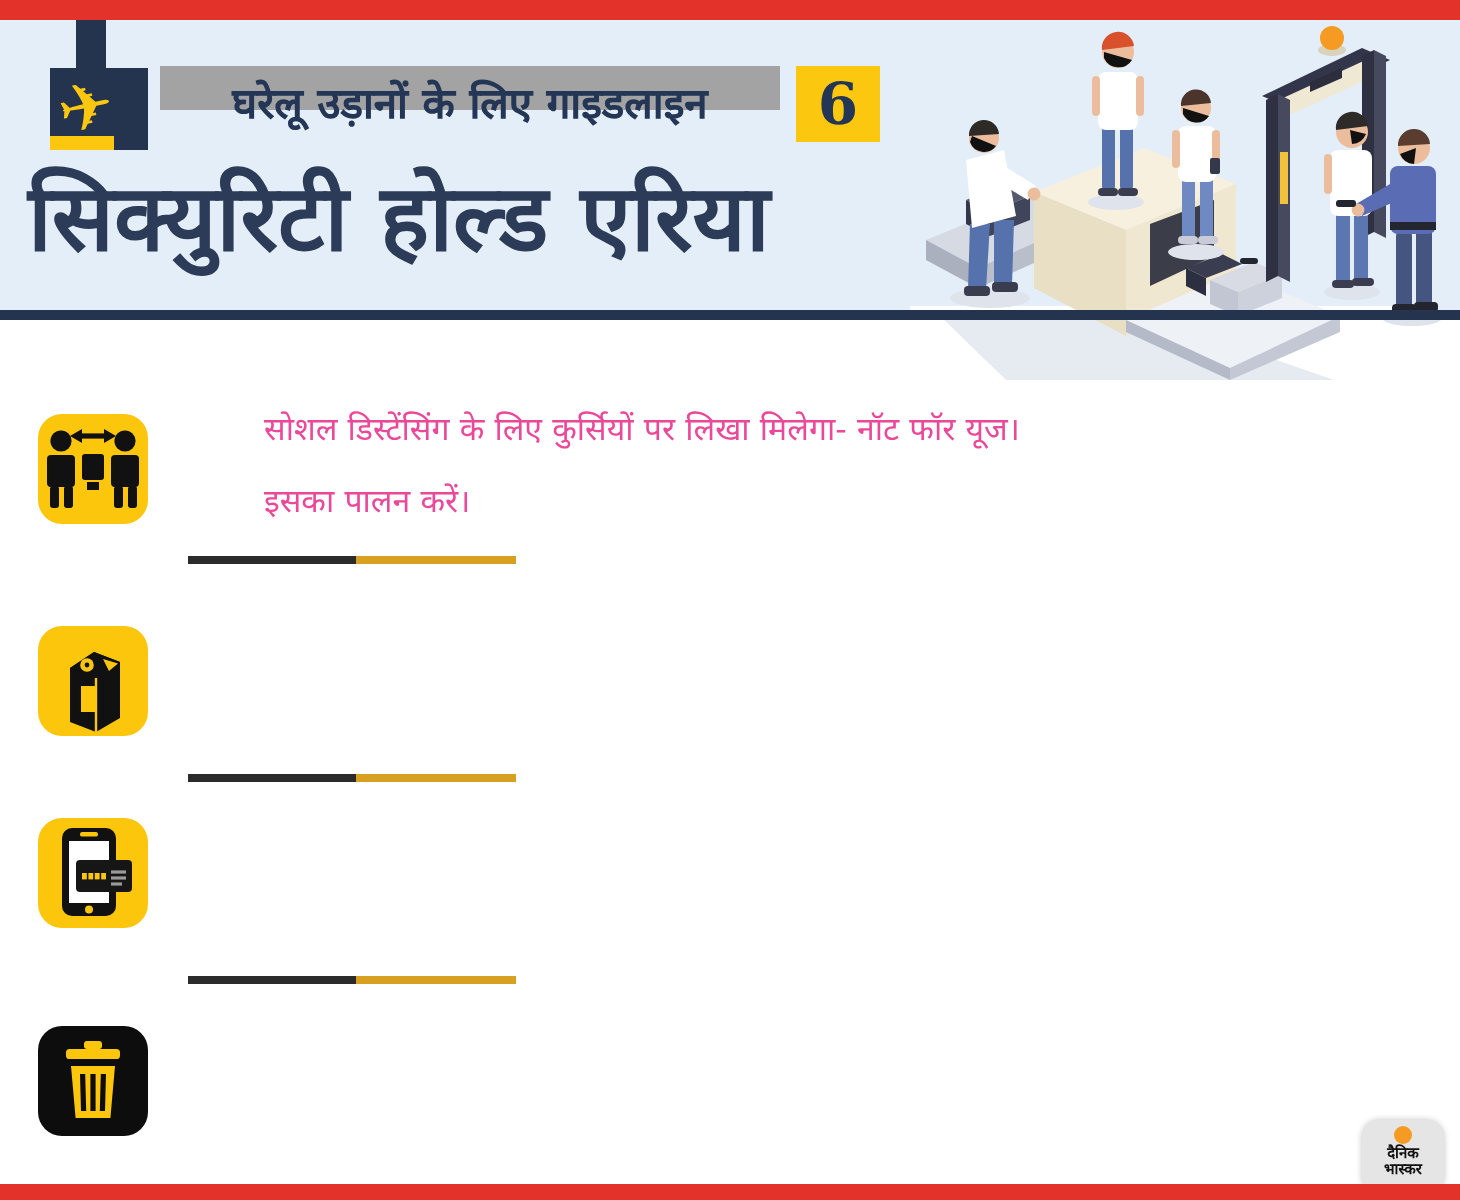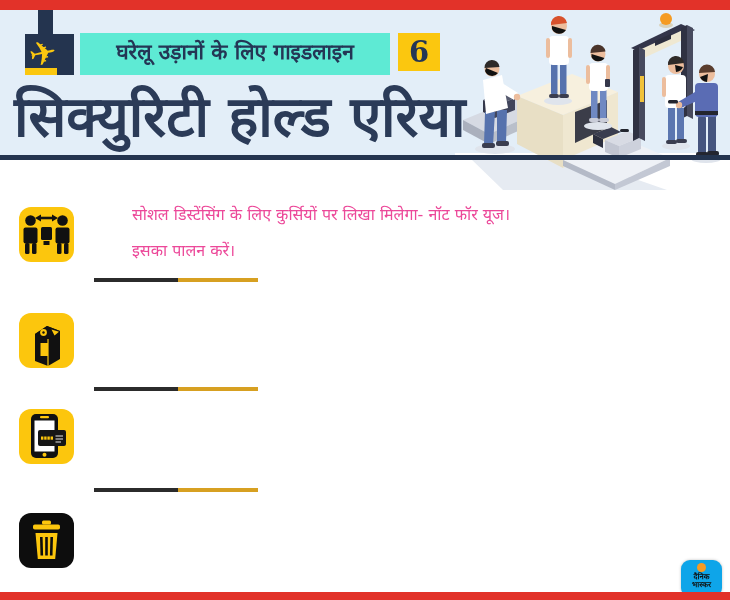--- a/index.html
+++ b/index.html
@@ -13,38 +13,38 @@
   .header-bg{ position:absolute; left:0; top:10px; width:730px; height:145px; background:#e3eef8; }
   .navy-line{ position:absolute; left:0; top:155px; width:730px; height:5px; background:#24344f; }
 
   
   .pin-stem{ position:absolute; left:38px; top:10px; width:15px; height:26px; background:#24344f; }
   .pin-box{ position:absolute; left:25px; top:34px; width:49px; height:41px; background:#24344f; }
   .pin-strip{ position:absolute; left:0; bottom:0; width:32px; height:7px; background:#fbc70f; }
   .plane-glyph{ position:absolute; left:4px; top:-1px; font-size:33px; color:#fbc70f;
     transform:rotate(-12deg); line-height:41px; }
 
-  .kicker{ position:absolute; left:80px; top:33px; width:310px; height:42px; background:#5eead4;
+  .kicker{ position:absolute; left:80px; top:33px; width:310px; height:22px; background:#a3a3a3;
     color:#243655; font-size:21px; font-weight:bold; text-align:center; line-height:38px; }
   .number-badge{ position:absolute; left:398px; top:33px; width:42px; height:38px; background:#fbc70f;
     color:#243655; font-size:29px; font-weight:bold; text-align:center; line-height:38px;
     font-family:"DejaVu Serif", serif; }
-  .title{ position:absolute; left:14px; top:76px; font-size:56px; font-weight:bold; color:#2b3b58;
+  .title{ position:absolute; left:14px; top:76px; font-size:46px; font-weight:bold; color:#2b3b58;
     white-space:nowrap; }
 
   .illustration{ position:absolute; left:455px; top:8px; width:275px; height:182px; }
 
   .bullet-icon{ position:absolute; left:18px; width:57px; height:57px; }
   .bullet-text{ position:absolute; left:100px; width:625px; font-size:16px; line-height:36px;
     color:#ec4899; white-space:pre-line;margin-left:32px; }
   .divider{ position:absolute; left:94px; height:4px; width:164px; }
   .divider .d-dark{ position:absolute; left:0; top:0; width:84px; height:4px; background:#2b2b2b; }
   .divider .d-gold{ position:absolute; left:84px; top:0; width:80px; height:4px; background:#d7a021; }
 
-  .logo{ position:absolute; left:681px; top:560px; width:41px; height:37px; background:#0ea5e9;
+  .logo{ position:absolute; left:681px; top:560px; width:41px; height:37px; background:#e5e5e5;
     border-radius:9px; box-shadow:0 0 3px rgba(0,0,0,.25); display:flex; flex-direction:column;
     align-items:center; padding-top:3px; }
   .logo-dot{ width:9px; height:9px; border-radius:50%; background:#f59b23; margin-bottom:1px; }
   .logo-line{ font-size:7.5px; line-height:8px; font-weight:bold; color:#111; white-space:nowrap; }
 </style>
 </head>
 <body>
 
 <div class="page">
 

